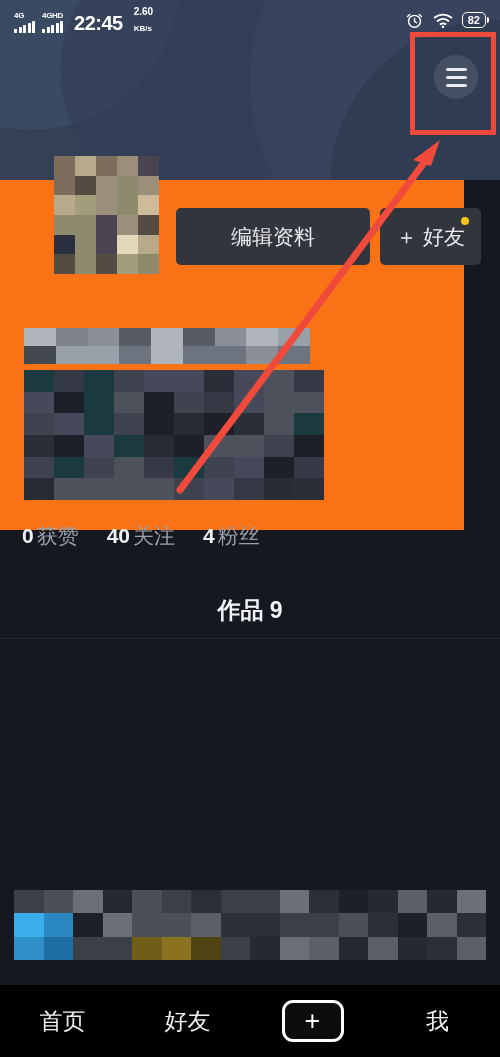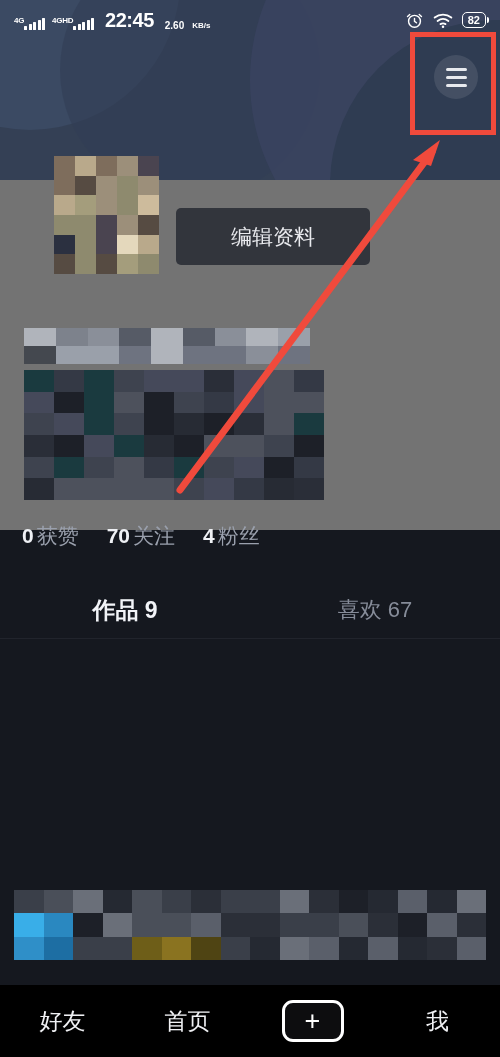--- a/index.html
+++ b/index.html
@@ -32,29 +32,29 @@
     position:absolute; width:260px; height:260px; border-radius:50%;
     background:#323e55; top:-60px; left:60px; opacity:.6;
   }
 
   
   .statusbar {
     position:absolute; top:0; left:0; width:500px; height:40px;
     display:flex; align-items:center; padding:0 14px; z-index:6; color:#fff;
   }
   .sb-left { display:flex; align-items:flex-end; gap:7px; }
-  .sig { display:flex; flex-direction:row; align-items:flex-start; }
+  .sig { display:flex; flex-direction:column; align-items:flex-start; }
   .sig-label { font-size:8px; font-weight:bold; line-height:8px; letter-spacing:-.3px; }
   .bars { display:flex; align-items:flex-end; gap:1.5px; margin-top:1px; }
   .bars i { display:block; width:3px; background:#fff; border-radius:.5px; }
   .bars i:nth-child(1){height:4px}.bars i:nth-child(2){height:6px}
   .bars i:nth-child(3){height:8px}.bars i:nth-child(4){height:10px}
   .bars i:nth-child(5){height:12px}
   .sb-time { font-size:20px; font-weight:bold; line-height:20px; margin-left:4px; letter-spacing:-.5px; }
-  .sb-speed { display:flex; flex-direction:row; line-height:9px; margin-left:4px;gap:8px; }
+  .sb-speed { display:flex; flex-direction:column; line-height:9px; margin-left:4px;gap:8px; }
   .sb-speed .n { font-size:10px; font-weight:bold; }
   .sb-speed .u { font-size:8px; font-weight:bold; }
   .sb-right { margin-left:auto; display:flex; align-items:center; gap:9px; }
   .batt {
     border:1.6px solid #fff; border-radius:5px; padding:0 5px;
     font-size:11px; font-weight:bold; line-height:14px; position:relative;
   }
   .batt:after {
     content:""; position:absolute; right:-4px; top:4px;
     width:2.5px; height:6px; background:#fff; border-radius:0 2px 2px 0;
@@ -69,21 +69,21 @@
   .menu-btn span { display:block; width:21px; height:3px; background:#e8eaee; border-radius:2px; }
   .redbox {
     position:absolute; left:410px; top:32px; width:86px; height:103px;
     border:5px solid #f04a3c; z-index:8; pointer-events:none;
   }
 
   
   .arrow-svg { position:absolute; left:0; top:0; width:500px; height:1057px; z-index:9; pointer-events:none; }
 
   
-  .profile { position:absolute; top:180px; left:0; width:500px; height:350px; background:#737373; }
+  .profile { position:absolute; top:180px; left:0; width:464px; height:350px; background:#f97316; }
   .avatar { position:absolute; left:54px; top:-24px; width:105px; height:118px; overflow:hidden; }
   .mosaic { display:grid; width:100%; height:100%; }
 
   .btn-row { position:absolute; left:176px; top:28px; display:flex; gap:10px; }
   .pbtn {
     background:#32353c; border-radius:5px; color:#e9eaee;
     display:flex; align-items:center; justify-content:center;
     font-size:21px; position:relative;
   }
   .pbtn.edit { width:194px; height:57px; }
@@ -258,20 +258,24 @@
           <div style="background: rgb(86, 75, 66);"></div>
           <div style="background: rgb(142, 138, 110);"></div>
           <div style="background: rgb(86, 75, 66);"></div>
           <div style="background: rgb(164, 157, 124);"></div>
           <div style="background: rgb(142, 138, 110);"></div>
         </div>
     </div>
 
     <div class="btn-row">
       <div class="pbtn edit">编辑资料</div>
+      <div class="pbtn addf">
+        <span>＋ 好友</span>
+        <span class="dot"></span>
+      </div>
     </div>
 
     <div class="name-mosaic">
       <div class="mosaic" id="mosaic-name" style="grid-template-columns: repeat(9, 1fr); grid-template-rows: repeat(2, 1fr);">
           <div style="background: rgb(176, 180, 187);"></div>
           <div style="background: rgb(125, 130, 140);"></div>
           <div style="background: rgb(138, 143, 153);"></div>
           <div style="background: rgb(86, 91, 102);"></div>
           <div style="background: rgb(176, 180, 187);"></div>
           <div style="background: rgb(86, 91, 102);"></div>
@@ -353,30 +357,29 @@
           <div style="background: rgb(42, 46, 56);"></div>
         </div>
     </div>
   </div>
 
   <div class="stats">
     <div class="stat">
       <b>0</b><span>获赞</span>
     </div>
     <div class="stat">
-      <b>70</b><span>关注</span>
+      <b>40</b><span>关注</span>
     </div>
     <div class="stat">
       <b>4</b><span>粉丝</span>
     </div>
   </div>
 
   <div class="tabs">
     <div class="tab active">作品 9</div>
-    <div class="tab">喜欢 67</div>
   </div>
   <div class="tab-divider"></div>
 
   <div class="body-area"></div>
 
   <div class="bottom-mosaic">
     <div class="mosaic" id="mosaic-bottom" style="grid-template-columns: repeat(16, 1fr); grid-template-rows: repeat(3, 1fr);">
         <div style="background: rgb(58, 63, 73);"></div>
         <div style="background: rgb(74, 79, 89);"></div>
         <div style="background: rgb(106, 111, 121);"></div>
@@ -427,22 +430,22 @@
         <div style="background: rgb(90, 95, 106);"></div>
       </div>
   </div>
 
   <svg class="arrow-svg">
     <line x1="180" y1="490" x2="432" y2="152" stroke="#f04a3c" stroke-width="7" stroke-linecap="round"></line>
     <polygon points="440,140 413,160 431,166" fill="#f04a3c"></polygon>
   </svg>
 
   <div class="navbar">
+    <div class="nav-item">首页</div>
     <div class="nav-item">好友</div>
-    <div class="nav-item">首页</div>
     <div class="nav-item">
       <div class="plus-btn">
         <span class="plus-glyph">+</span>
       </div>
     </div>
     <div class="nav-item">我</div>
   </div>
 
 
 </div>

